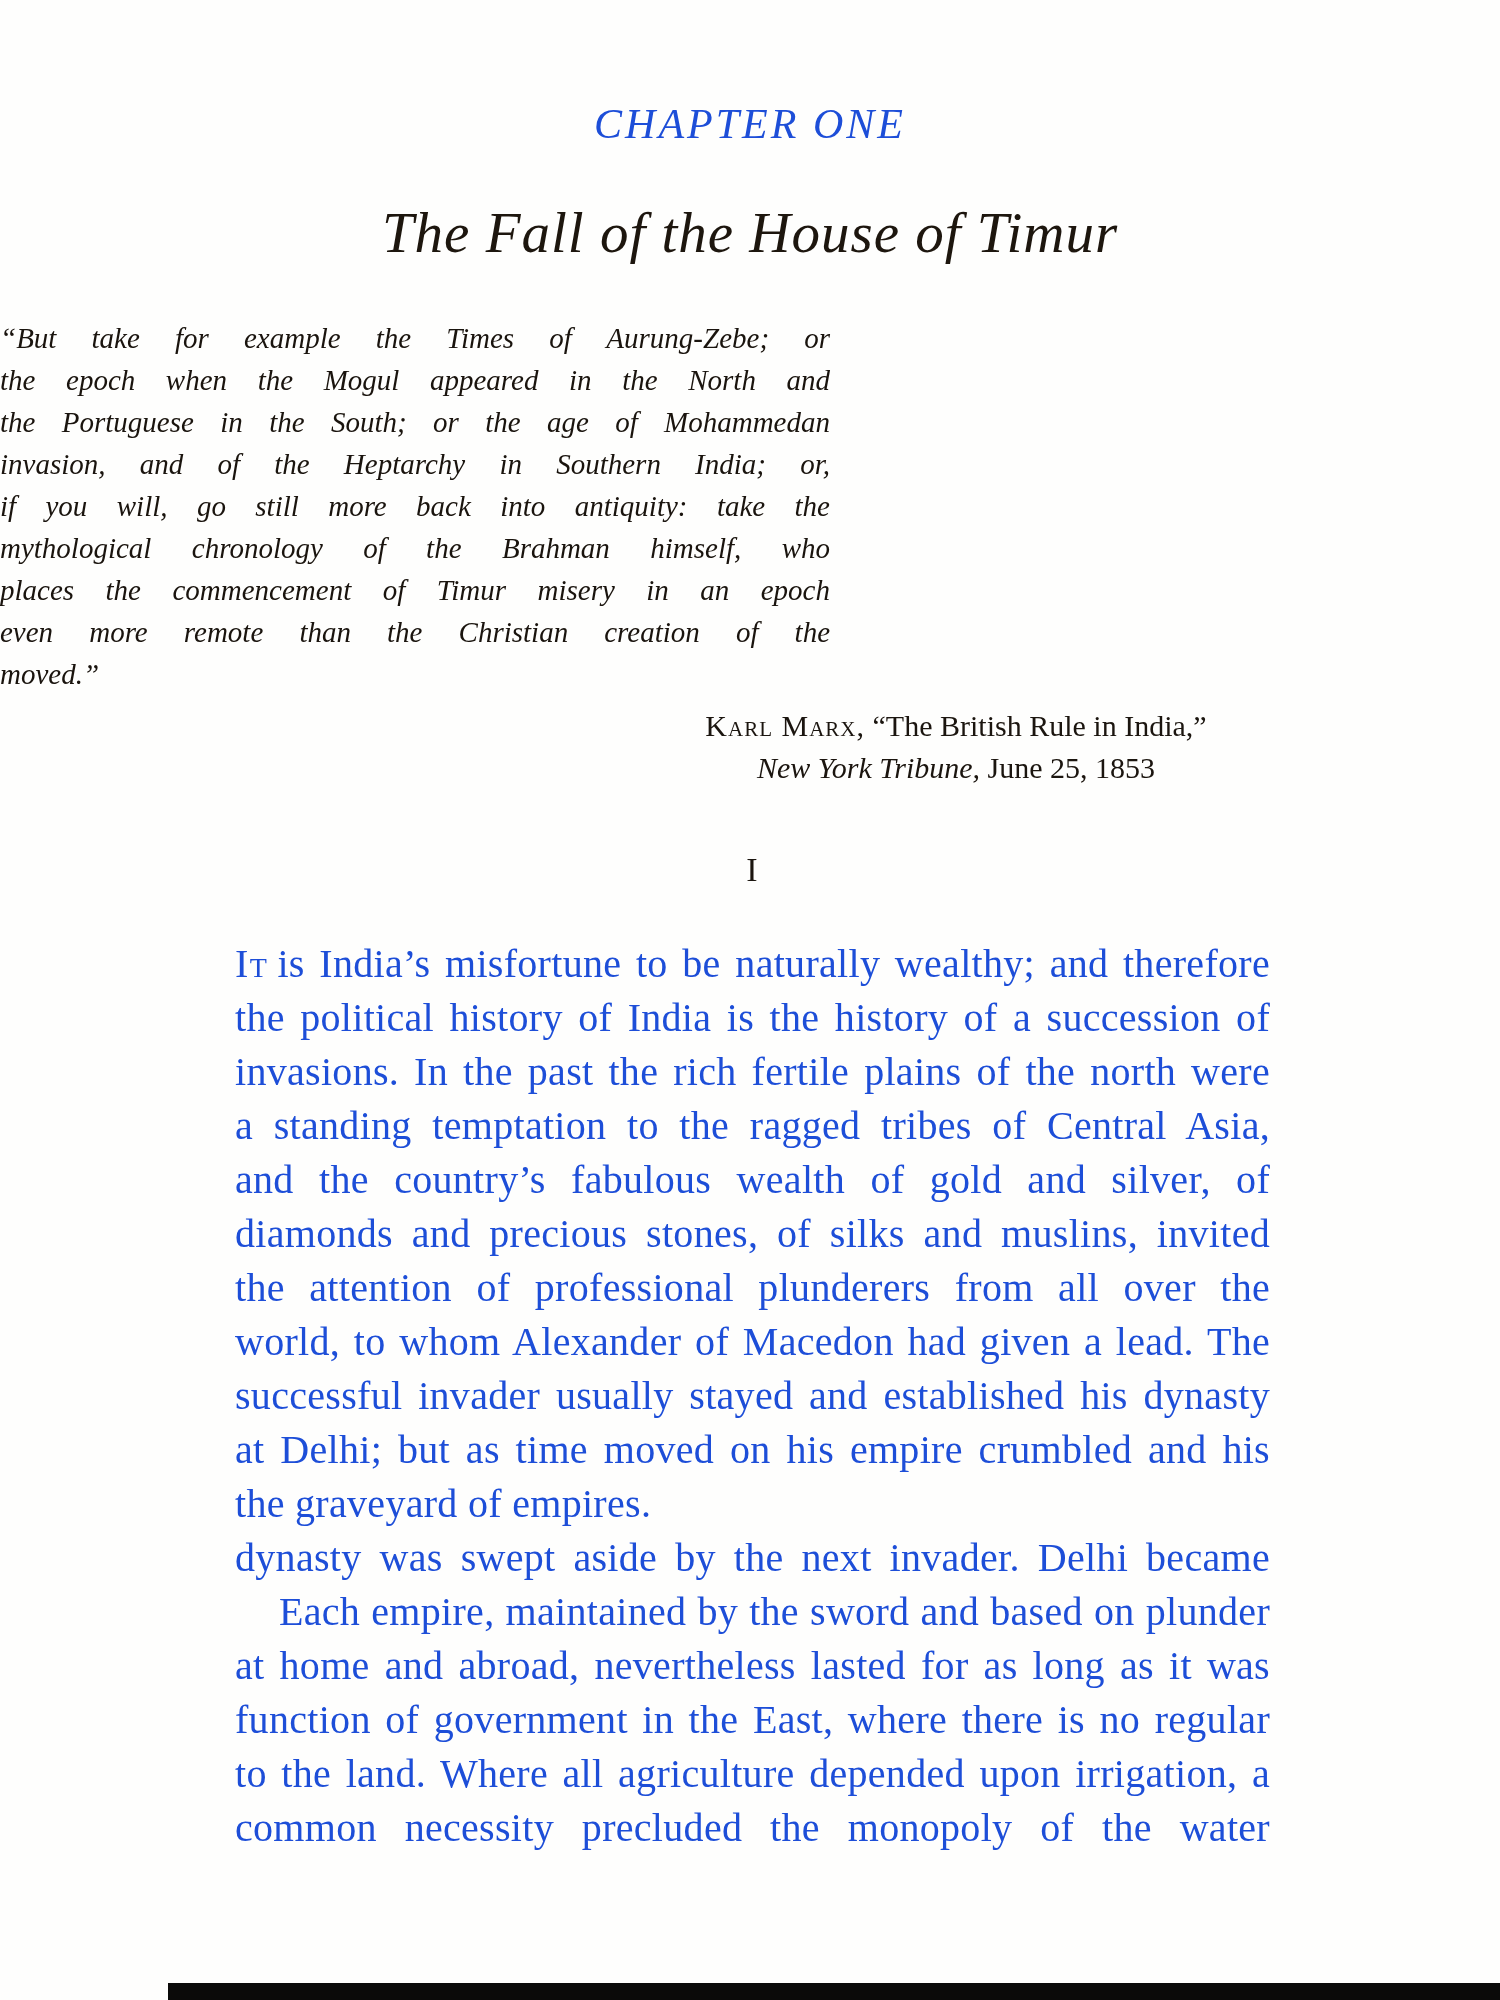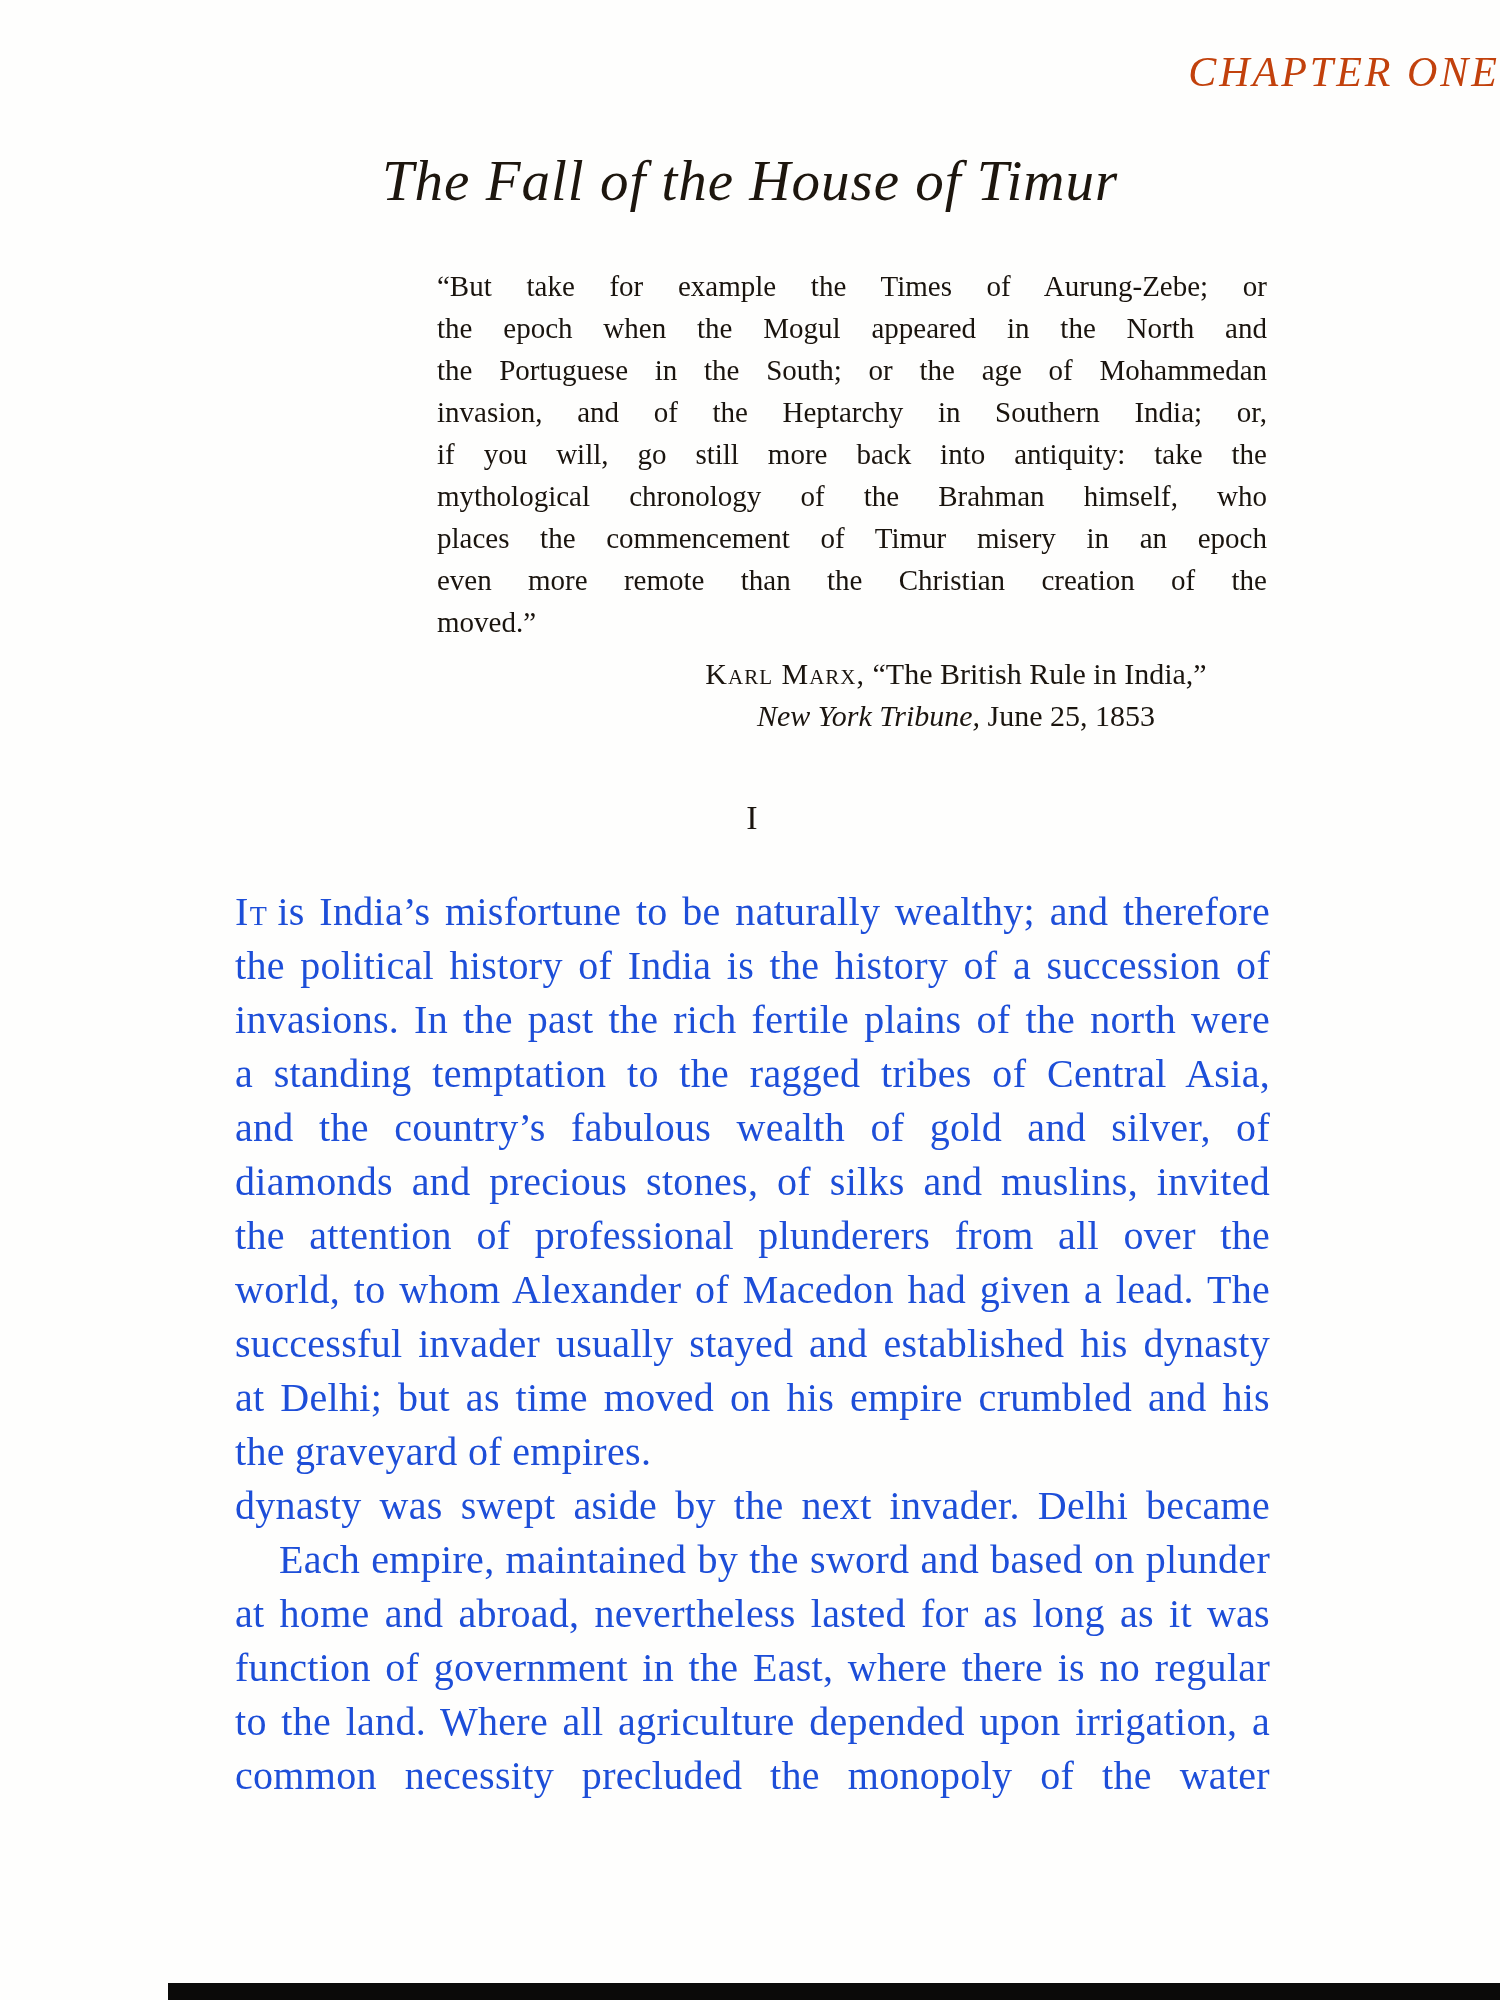--- a/index.html
+++ b/index.html
@@ -10,42 +10,42 @@
     color: #1b150f;
   }
   .page {
     position: relative;
     width: 1500px;
     height: 2000px;
     background: #fefefd;
     overflow: hidden;
   }
   .chapter-heading {
-    padding-top: 48px;
-    text-align: right;
+    padding-top: 100px;
+    text-align: center;
     font-style: italic;
     font-size: 42px;
     letter-spacing: 3px;
-    color: #c2410c;
+    color: #1d4ed8;
   }
   .chapter-title {
     margin-top: 52px;
     text-align: center;
     font-style: italic;
     font-size: 57px;
     letter-spacing: 1px;
     color: #1d160e;
   }
   .epigraph {
     margin-top: 52px;
-    margin-left: 437px;
     width: 830px;
     font-size: 29px;
     line-height: 42px;
     color: #1a140e;
+    font-style: italic;
   }
   .jline {
     text-align: justify;
     text-align-last: justify;
     text-justify: inter-word;
   }
   .jline.last { text-align-last: left; }
   .attribution {
     margin-top: 10px;
     margin-left: 640px;

